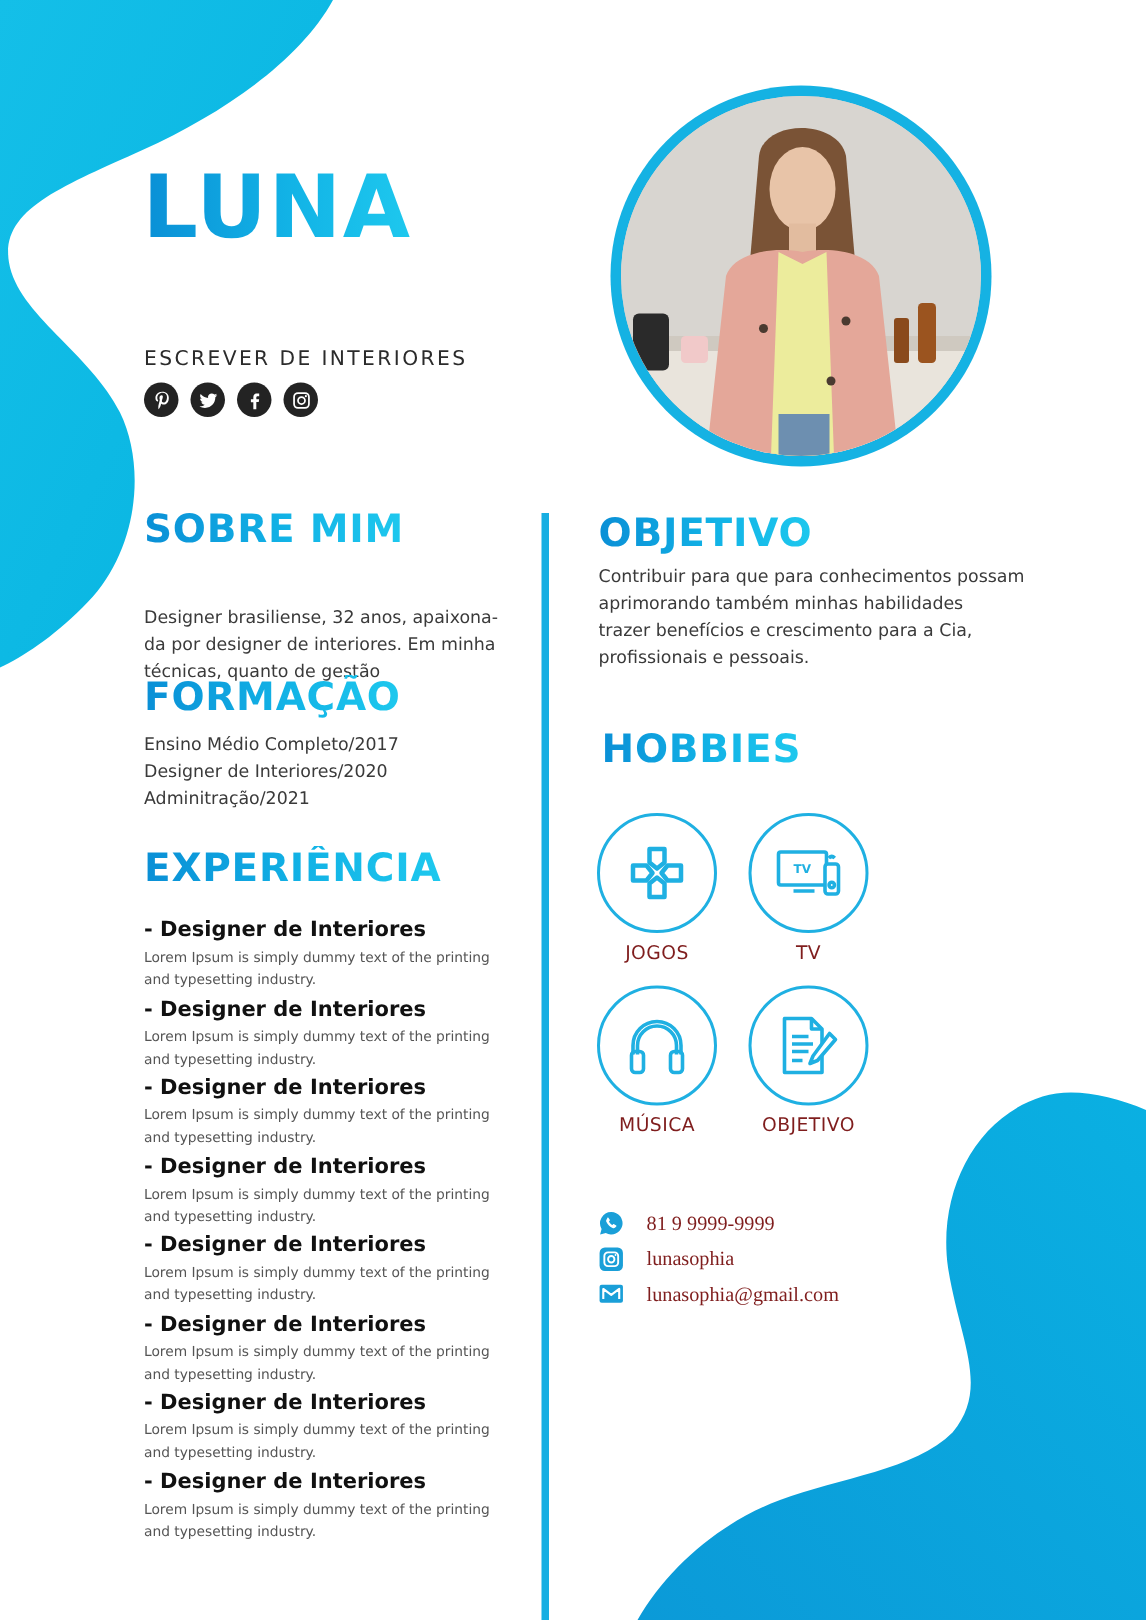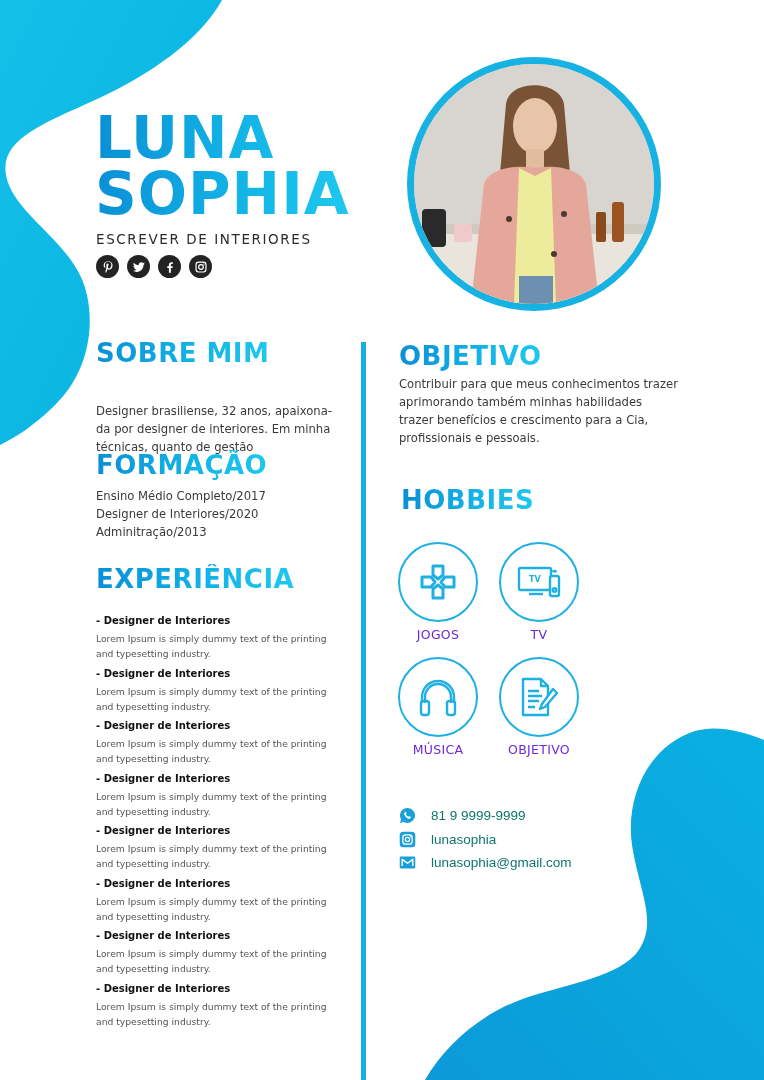--- a/index.html
+++ b/index.html
@@ -23,33 +23,33 @@
   .photo-ring { position: absolute; left: 407px; top: 57px; width: 254px; height: 254px; border-radius: 50%; background: #15b2e3; padding: 7px; }
   .photo { width: 100%; height: 100%; border-radius: 50%; overflow: hidden; background: #d9d6d1; position: relative; }
 
   .divider { position: absolute; left: 361px; top: 342px; width: 5px; height: 738px; background: #17aee2; }
 
   .h { position: absolute; font-family: "DejaVu Sans", sans-serif; font-weight: bold; font-size: 26px; letter-spacing: 0.5px; line-height: 30px; }
   .para { position: absolute; font-family: "DejaVu Sans", sans-serif; font-size: 11.6px; color: #3a3a3a; line-height: 18px; }
 
   .exp-list { position: absolute; left: 96px; top: 612px; width: 250px; }
   .exp-item { margin-bottom: 8px; height: 44.5px; }
-  .exp-title { font-family: "DejaVu Sans", sans-serif; font-weight: bold; font-size: 10px; color: #111; line-height: 17px; }
+  .exp-title { font-family: "DejaVu Sans", sans-serif; font-weight: bold; font-size: 14px; color: #111; line-height: 17px; }
   .exp-desc { font-family: "DejaVu Sans", sans-serif; font-size: 9.2px; color: #555; line-height: 15px; margin-top: 2px; }
 
   .hobbies { position: absolute; left: 397px; top: 542px; width: 200px; }
   .hobby { position: absolute; width: 82px; text-align: center; }
   .hobby-circle { width: 80px; height: 80px; border-radius: 50%; border: 2px solid #1fb0e2; display: flex; align-items: center; justify-content: center; margin: 0 auto; }
   .hobby-circle svg { width: 48px; height: 48px; }
-  .hobby-label { font-family: "DejaVu Sans", sans-serif; font-size: 12.5px; color: #6d28d9; margin-top: 5px; letter-spacing: 0.3px; }
+  .hobby-label { font-family: "DejaVu Sans", sans-serif; font-size: 12.5px; color: #7f1d1d; margin-top: 5px; letter-spacing: 0.3px; }
 
   .contacts { position: absolute; left: 399px; top: 804px; }
   .contact { display: flex; align-items: center; height: 23.5px; }
   .contact-icon { width: 17px; height: 17px; margin-right: 15px; display: flex; align-items: center; justify-content: center; }
-  .contact-text { font-family: Liberation Sans, sans-serif; font-size: 13.5px; color: #0f766e; }
+  .contact-text { font-family: Liberation Serif, serif; font-size: 13.5px; color: #7f1d1d; }
 </style>
 </head>
 <body>
 
 <svg class="blob" style="left:0;top:0" width="240" height="450" viewBox="0 0 240 450">
   <defs>
     <linearGradient id="gTL" x1="0" y1="0" x2="1" y2="1">
       <stop offset="0" stop-color="#14bfe8"></stop>
         <stop offset="1" stop-color="#06b3e0"></stop>
     </linearGradient>
@@ -62,21 +62,20 @@
     <linearGradient id="gBR" x1="0" y1="1" x2="1" y2="0">
       <stop offset="0" stop-color="#0b9ad8"></stop>
         <stop offset="1" stop-color="#0ab0e2"></stop>
     </linearGradient>
   </defs>
   <path d="M344,15 C320,5 295,0 275,6 C230,20 205,70 212,120 C220,170 240,200 215,230 C190,255 140,260 100,275 C60,290 25,320 5,355 L344,355 Z" fill="url(#gBR)"></path>
 </svg>
 
 <div class="name">
   <span class="line grad-text">LUNA</span>
-  <span class="line grad-text">SOPHIA</span>
 </div>
 <div class="role">ESCREVER DE INTERIORES</div>
 
 <div class="socials">
   <div class="social">
     <svg viewBox="0 0 24 24">
         <path fill="#fff" d="M12.3 2C7 2 4.5 5.8 4.5 9c0 1.9.7 3.6 2.3 4.2.3.1.5 0 .6-.3l.2-.9c.1-.3 0-.4-.2-.6-.5-.6-.8-1.3-.8-2.4 0-3.1 2.3-5.8 6-5.8 3.3 0 5.1 2 5.1 4.7 0 3.5-1.6 6.5-3.9 6.5-1.3 0-2.2-1-1.9-2.3.4-1.5 1.1-3.2 1.1-4.3 0-1-.5-1.8-1.6-1.8-1.3 0-2.3 1.3-2.3 3.1 0 1.1.4 1.9.4 1.9l-1.5 6.4c-.4 1.9-.1 4.2 0 4.4 0 .1.2.2.3.1.1-.2 1.5-1.9 2-3.6l.8-3c.4.7 1.5 1.4 2.7 1.4 3.6 0 6-3.3 6-7.6C19.9 5.1 17 2 12.3 2z"></path>
       </svg>
   </div>
   <div class="social">
@@ -127,21 +126,21 @@
 <div class="para" style="left:96px;top:372px;width:250px;margin-top:30px;">
   <div>Designer brasiliense, 32 anos, apaixona-</div>
   <div>da por designer de interiores.  Em minha</div>
   <div>técnicas, quanto de gestão</div>
 </div>
 
 <div class="h grad-text" style="left:96px;top:450px;">FORMAÇÃO</div>
 <div class="para" style="left:96px;top:487px;width:250px;">
   <div>Ensino Médio Completo/2017</div>
   <div>Designer de Interiores/2020</div>
-  <div>Adminitração/2013</div>
+  <div>Adminitração/2021</div>
 </div>
 
 <div class="h grad-text" style="left:96px;top:564px;">EXPERIÊNCIA</div>
 <div class="exp-list">
   <div class="exp-item">
     <div class="exp-title">- Designer de Interiores</div>
     <div class="exp-desc">
         <div>Lorem Ipsum is simply dummy text of the printing</div>
         <div>and typesetting industry.</div>
       </div>
@@ -192,21 +191,21 @@
     <div class="exp-title">- Designer de Interiores</div>
     <div class="exp-desc">
         <div>Lorem Ipsum is simply dummy text of the printing</div>
         <div>and typesetting industry.</div>
       </div>
   </div>
 </div>
 
 <div class="h grad-text" style="left:399px;top:341px;">OBJETIVO</div>
 <div class="para" style="left:399px;top:375px;width:320px;">
-  <div>Contribuir para que meus conhecimentos trazer</div>
+  <div>Contribuir para que para conhecimentos possam</div>
   <div>aprimorando também minhas habilidades</div>
   <div>trazer benefícios e crescimento para a Cia,</div>
   <div>profissionais e pessoais.</div>
 </div>
 
 <div class="h grad-text" style="left:401px;top:485px;">HOBBIES</div>
 <div class="hobbies">
   <div class="hobby" style="left:0;top:0;">
     <div class="hobby-circle">
       <svg viewBox="0 0 48 48" fill="none" stroke="#1fb0e2" stroke-width="3" stroke-linejoin="round">

